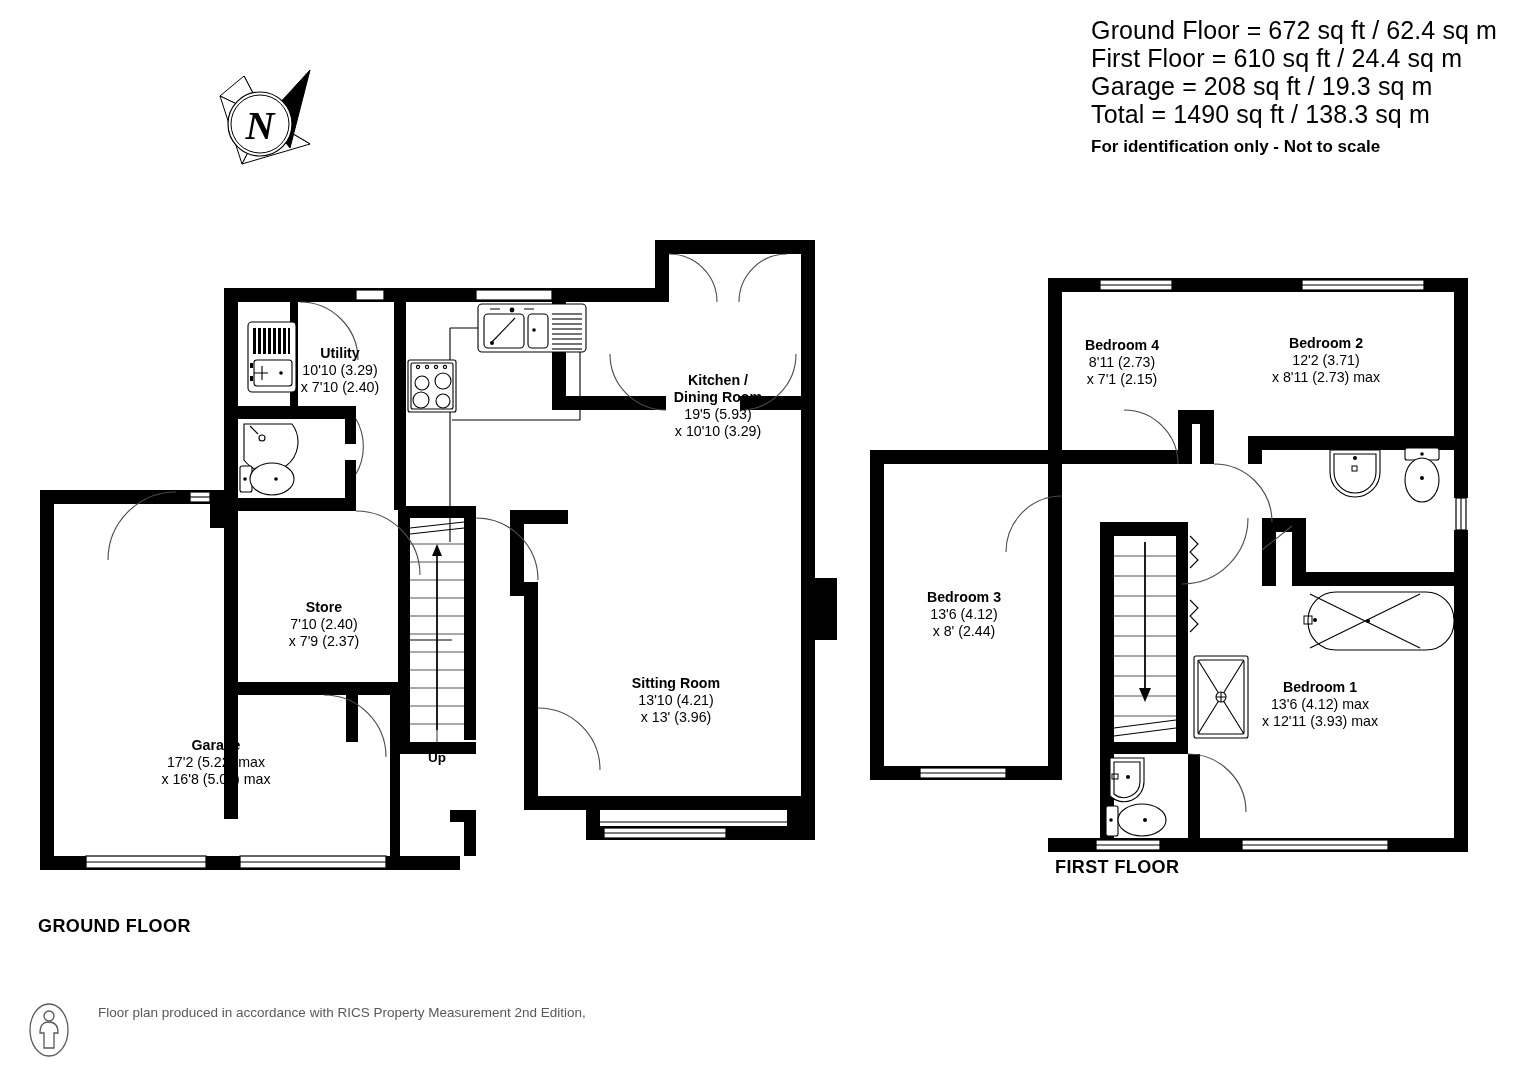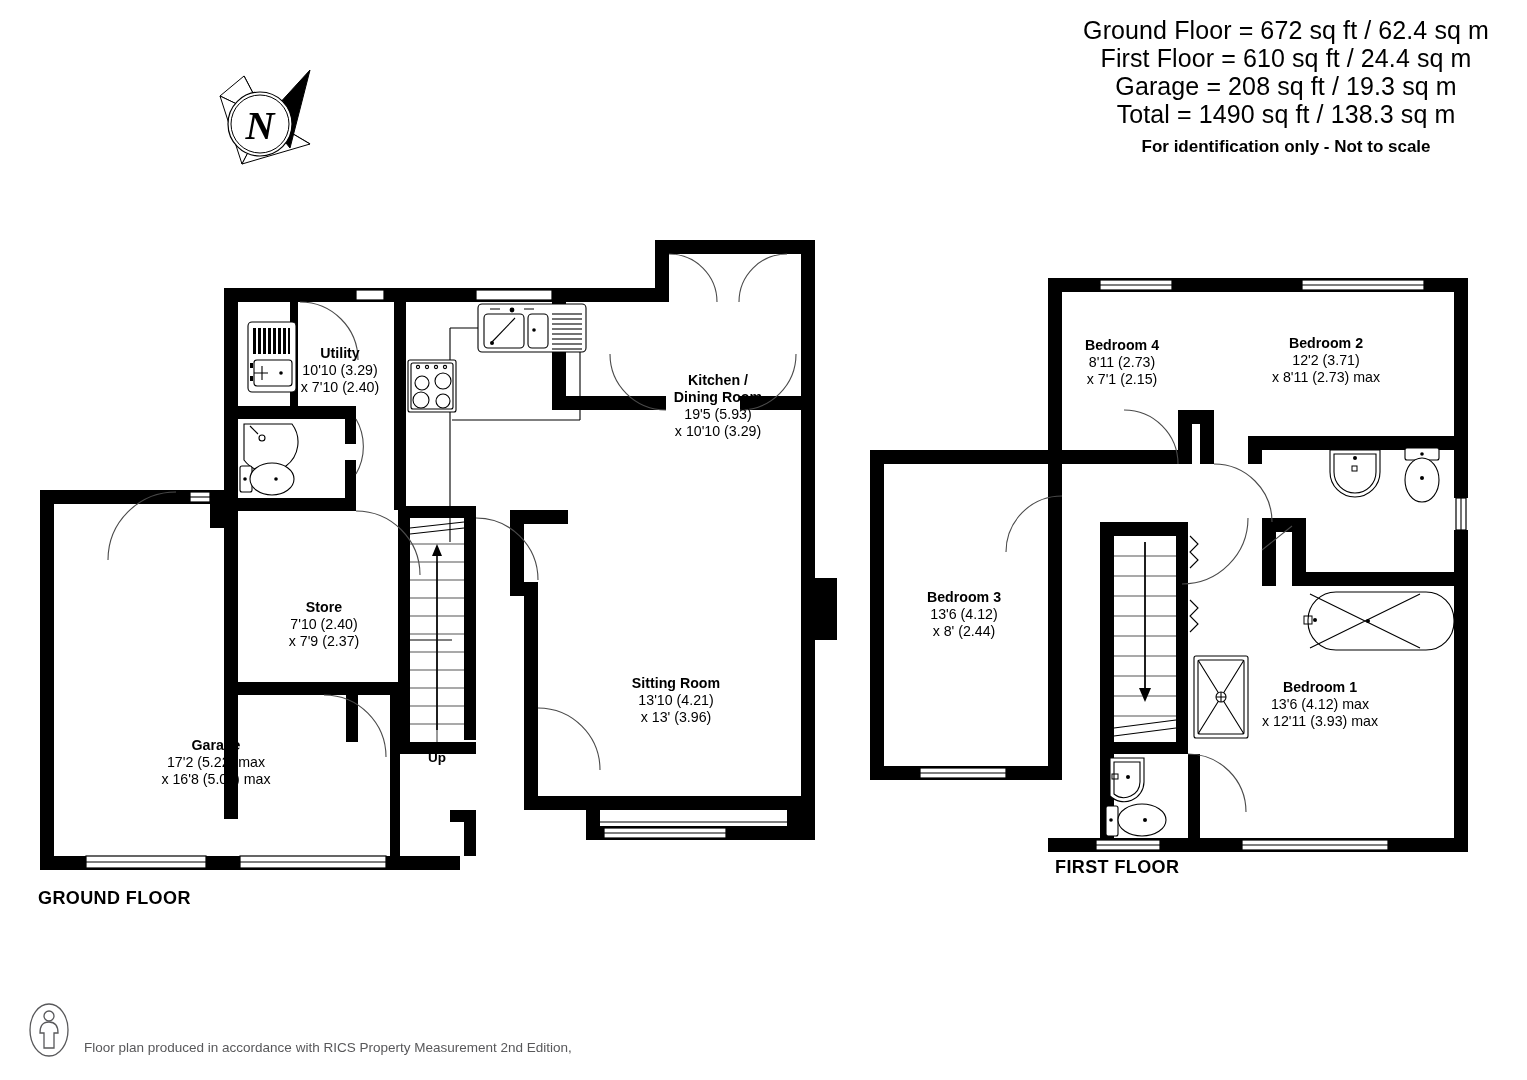--- a/index.html
+++ b/index.html
@@ -13,22 +13,22 @@
     position: relative;
     font-family: "Liberation Sans", sans-serif;
     color: #000000;
     overflow: hidden;
   }
 
   
   #header-summary {
     position: absolute;
     top: 16px;
-    right: 38px;
-    text-align: center;
+    right: 30px;
+    text-align: left;
     line-height: 1.12;
   }
   #header-summary .area-line {
     font-size: 25px;
     letter-spacing: 0.1px;
     white-space: nowrap;
   }
   #header-summary .disclaimer {
     font-size: 17px;
     margin-top: 9px;
@@ -61,31 +61,31 @@
     height: 650px;
   }
 
   
   .floor-caption {
     position: absolute;
     font-size: 18px;
     font-weight: bold;
     letter-spacing: 0.4px;
   }
-  #ground-floor-caption { left: 38px;  top: 888px; }
+  #ground-floor-caption { left: 38px;  top: 916px; }
   #first-floor-caption  { left: 1055px; top: 857px; }
 
   
   #footer {
     position: absolute;
     left: 28px;
     bottom: 22px;
     display: flex;
-    align-items: flex-end;
-    gap: 14px;
+    align-items: flex-start;
+    gap: 28px;
   }
   #footer-icon { width: 42px; height: 56px; flex: 0 0 auto; }
   #footer-text {
     font-size: 13.5px;
     line-height: 1.58;
     color: #58585a;
   }
   #footer-text .ln { white-space: nowrap; }
   #footer-text .gap { display: inline-block; width: 14px; }
   .copyr { font-size: 13px; }

